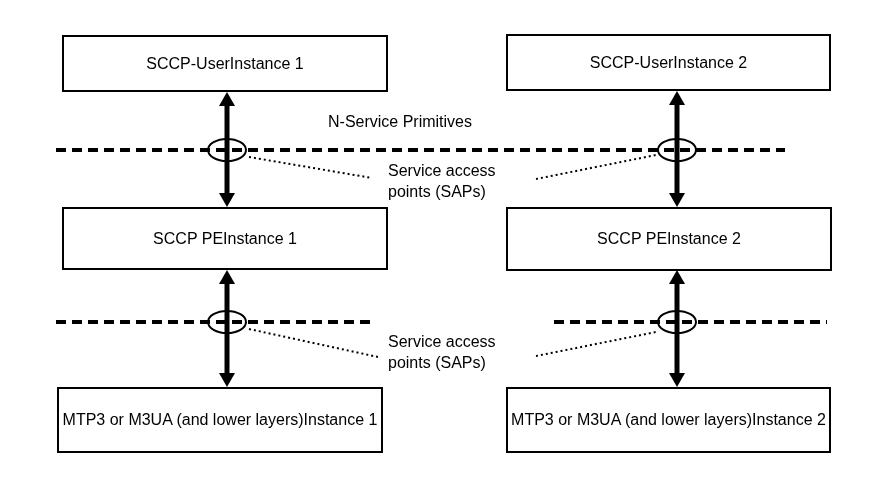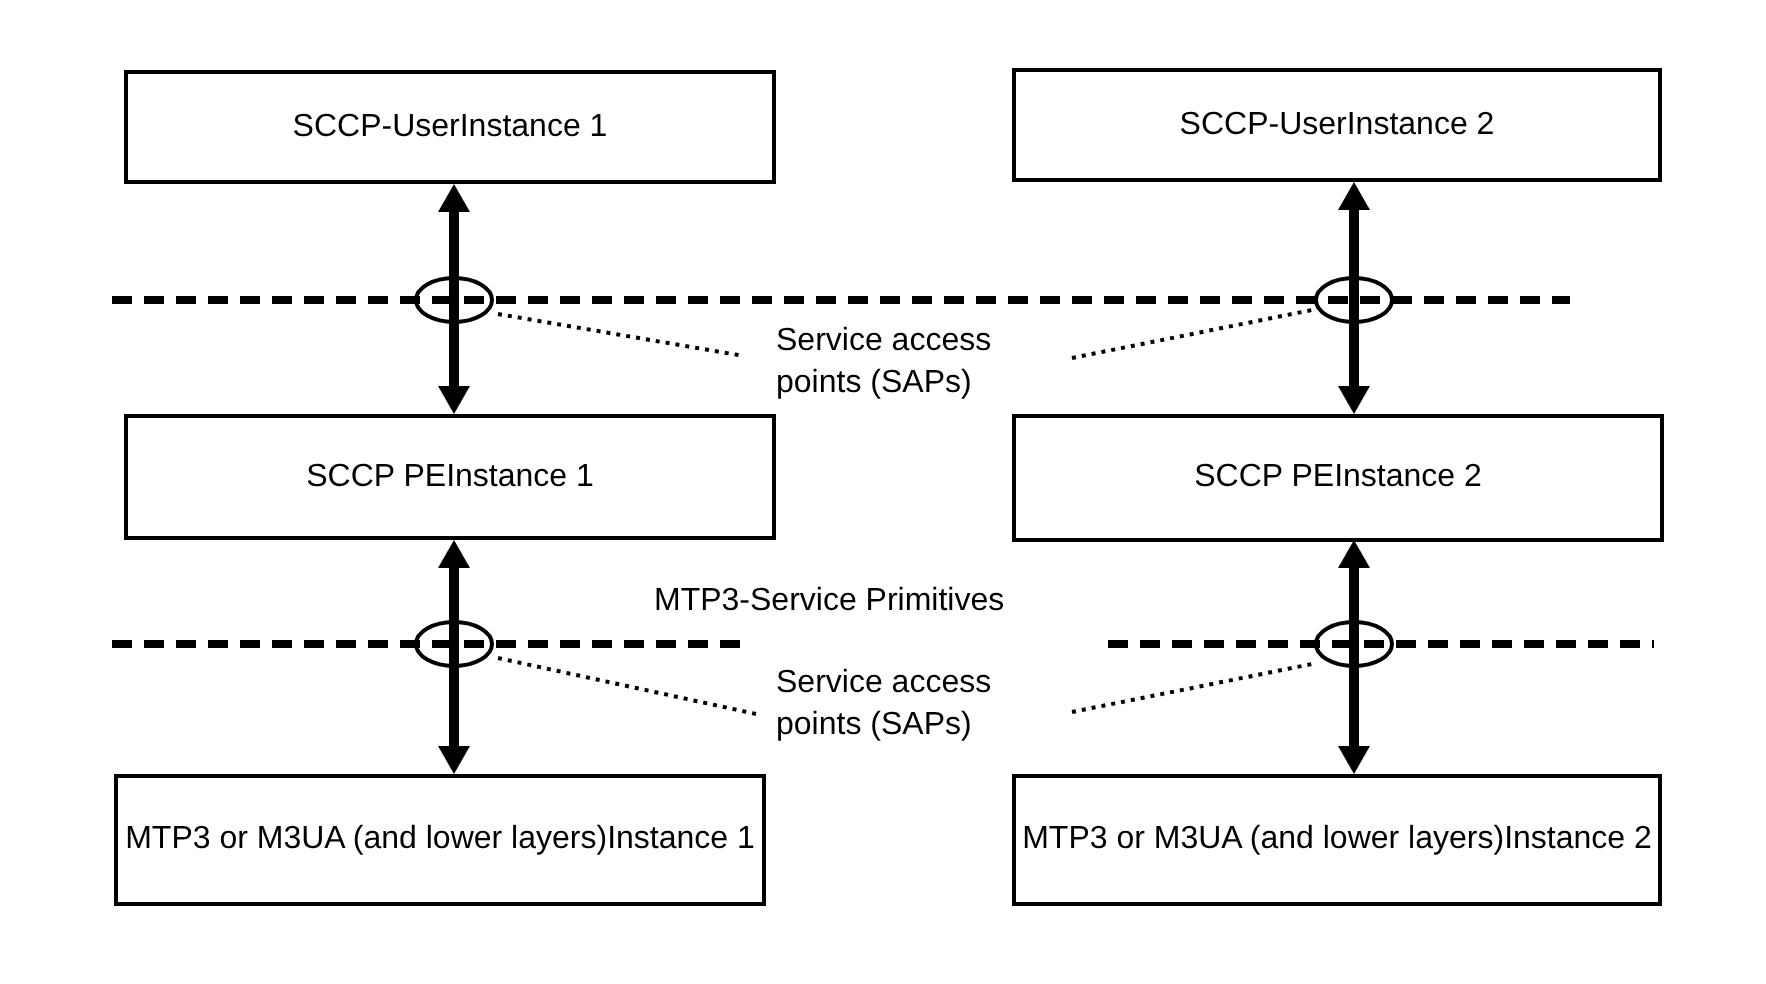--- a/index.html
+++ b/index.html
@@ -101,26 +101,26 @@
   </div>
   <div class="box" style="left:57px; top:387px; width:326px; height:66px;">
     <span>MTP3 or M3UA (and lower layers)</span>
     <span>Instance 1</span>
   </div>
   <div class="box" style="left:506px; top:387px; width:325px; height:66px;">
     <span>MTP3 or M3UA (and lower layers)</span>
     <span>Instance 2</span>
   </div>
 
+  <div class="label" style="left:328px; top:111px;">N-Service Primitives</div>
 
   <div class="label" style="left:388px; top:160px;">
     <div>Service access</div>
     <div>points (SAPs)</div>
   </div>
 
-  <div class="label" style="left:327px; top:290px;">MTP3-Service Primitives</div>
 
   <div class="label" style="left:388px; top:331px;">
     <div>Service access</div>
     <div>points (SAPs)</div>
   </div>
 
 </div>
 
 </body></html>

